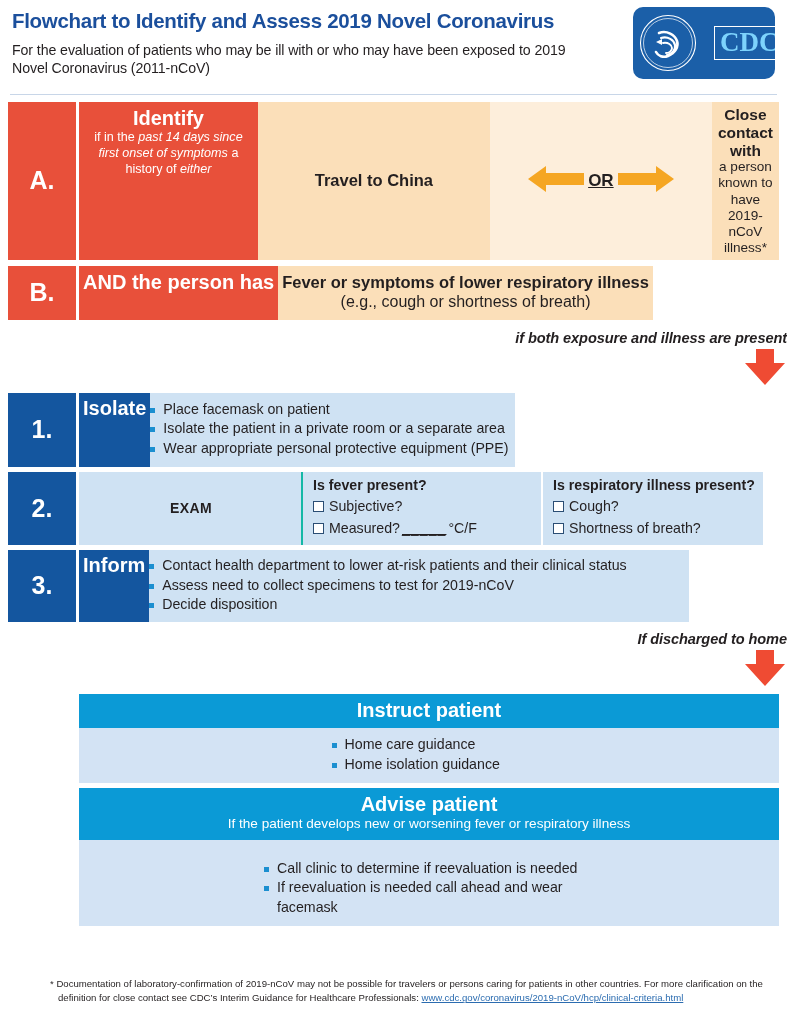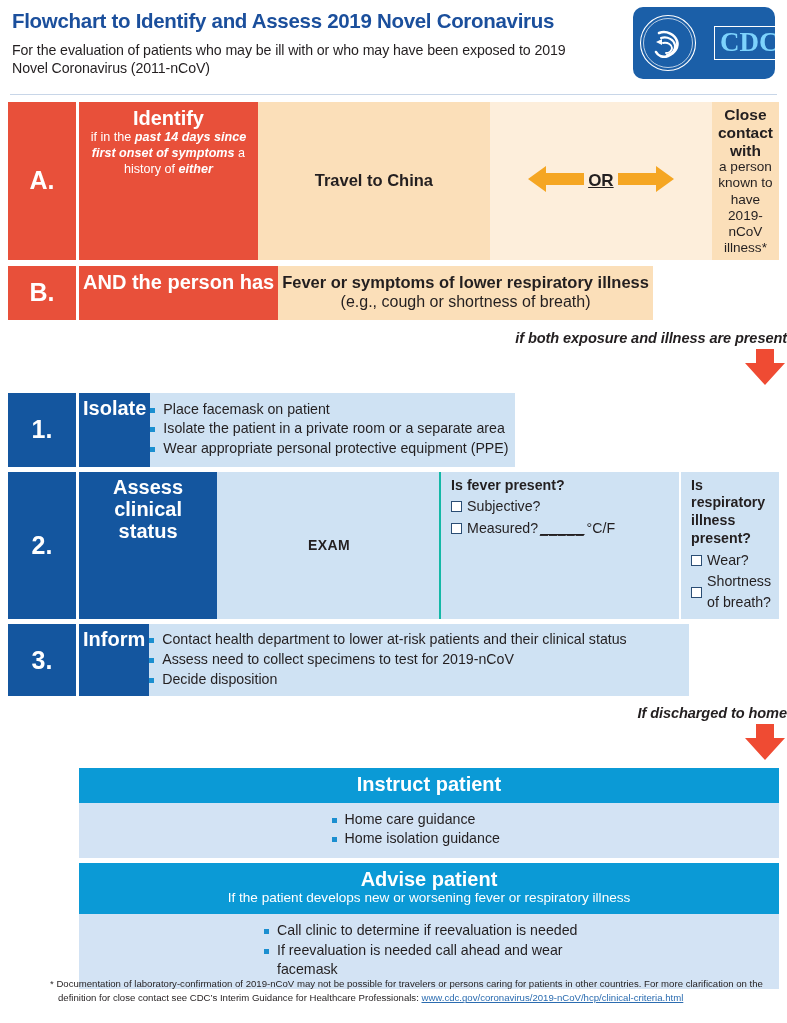--- a/index.html
+++ b/index.html
@@ -82,21 +82,21 @@
   .bar-blue {
     background: #14569f; color: #fff; text-align: center;
     padding: 4px 4px 5px 4px;
   }
   .bar-cyan {
     background: #0b9ad6; color: #fff; text-align: center;
     padding: 5px 4px 7px 4px;
   }
   .bar-title { font-size: 20px; font-weight: bold; line-height: 1.12; }
   .bar-sub { font-size: 12.6px; line-height: 1.25; margin-top: 1px; }
-  .bar-sub b { font-weight: bold; font-style: italic; }
+  .bar-sub b { font-weight: normal; font-style: italic; }
   .bar-sub-i { font-size: 12.8px; font-style: italic; font-weight: bold; line-height: 1.25; margin-top: 1px; }
   .bar-sub-plain { font-size: 13.6px; line-height: 1.25; margin-top: 0px; }
 
   .peach { background: #fbdfb9; }
   .peach-lt { background: #fdeedb; }
   .lblue { background: #cfe2f3; }
   .lblue2 { background: #d3e3f4; }
 
   
   .a-row { display: flex; min-height: 58px; }
@@ -140,21 +140,21 @@
     content: "";
     position: absolute; left: 0; top: 8px;
     width: 5px; height: 5px; background: #1b8fd0;
   }
   .body-pad-1 { padding: 7px 0 8px 0; display: flex; justify-content: center; }
   .body-pad-1 ul { width: 365px; }
   .body-pad-3 { padding: 6px 0 7px 0; display: flex; justify-content: center; }
   .body-pad-3 ul { width: 540px; }
   .body-pad-c { padding: 7px 0 9px 0; display: flex; justify-content: center; }
   .body-pad-c ul { width: 195px; }
-  .body-pad-c2 { padding: 7px 0 9px 0; display: flex; justify-content: center; }
+  .body-pad-c2 { padding: 19px 0 9px 0; display: flex; justify-content: center; }
   .body-pad-c2 ul { width: 330px; }
 
   
   .exam-row { display: flex; min-height: 64px; }
   .exam-col {
     padding: 5px 8px 6px 10px;
     color: #231f20;
   }
   .exam-label {
     flex: 0 0 222px;
@@ -284,43 +284,40 @@
           <li>Isolate the patient in a private room or a separate area</li>
           <li>Wear appropriate personal protective equipment (PPE)</li>
         </ul>
       </div>
     </div>
   </div>
 
   <div class="section mt5">
     <div class="sec-label blue-label">2.</div>
     <div class="sec-body">
-      <div class="bar-blue">
-        <div class="bar-title">Assess clinical status</div>
-      </div>
       <div class="exam-row lblue">
         <div class="exam-col exam-label">EXAM</div>
         <div class="exam-col exam-q">
           <div class="q-title">Is fever present?</div>
           <label class="q-item">
             <span class="cbox"></span>
             <span>Subjective?</span>
           </label>
           <label class="q-item">
             <span class="cbox"></span>
             <span>Measured?</span>
             <span class="blank-line" style="margin:0 2px;">_____</span>
             <span>°C/F</span>
           </label>
         </div>
         <div class="exam-col exam-q-last">
           <div class="q-title">Is respiratory illness present?</div>
           <label class="q-item">
             <span class="cbox"></span>
-            <span>Wear?</span>
+            <span>Cough?</span>
           </label>
           <label class="q-item">
             <span class="cbox"></span>
             <span>Shortness of breath?</span>
           </label>
         </div>
       </div>
     </div>
   </div>
 

